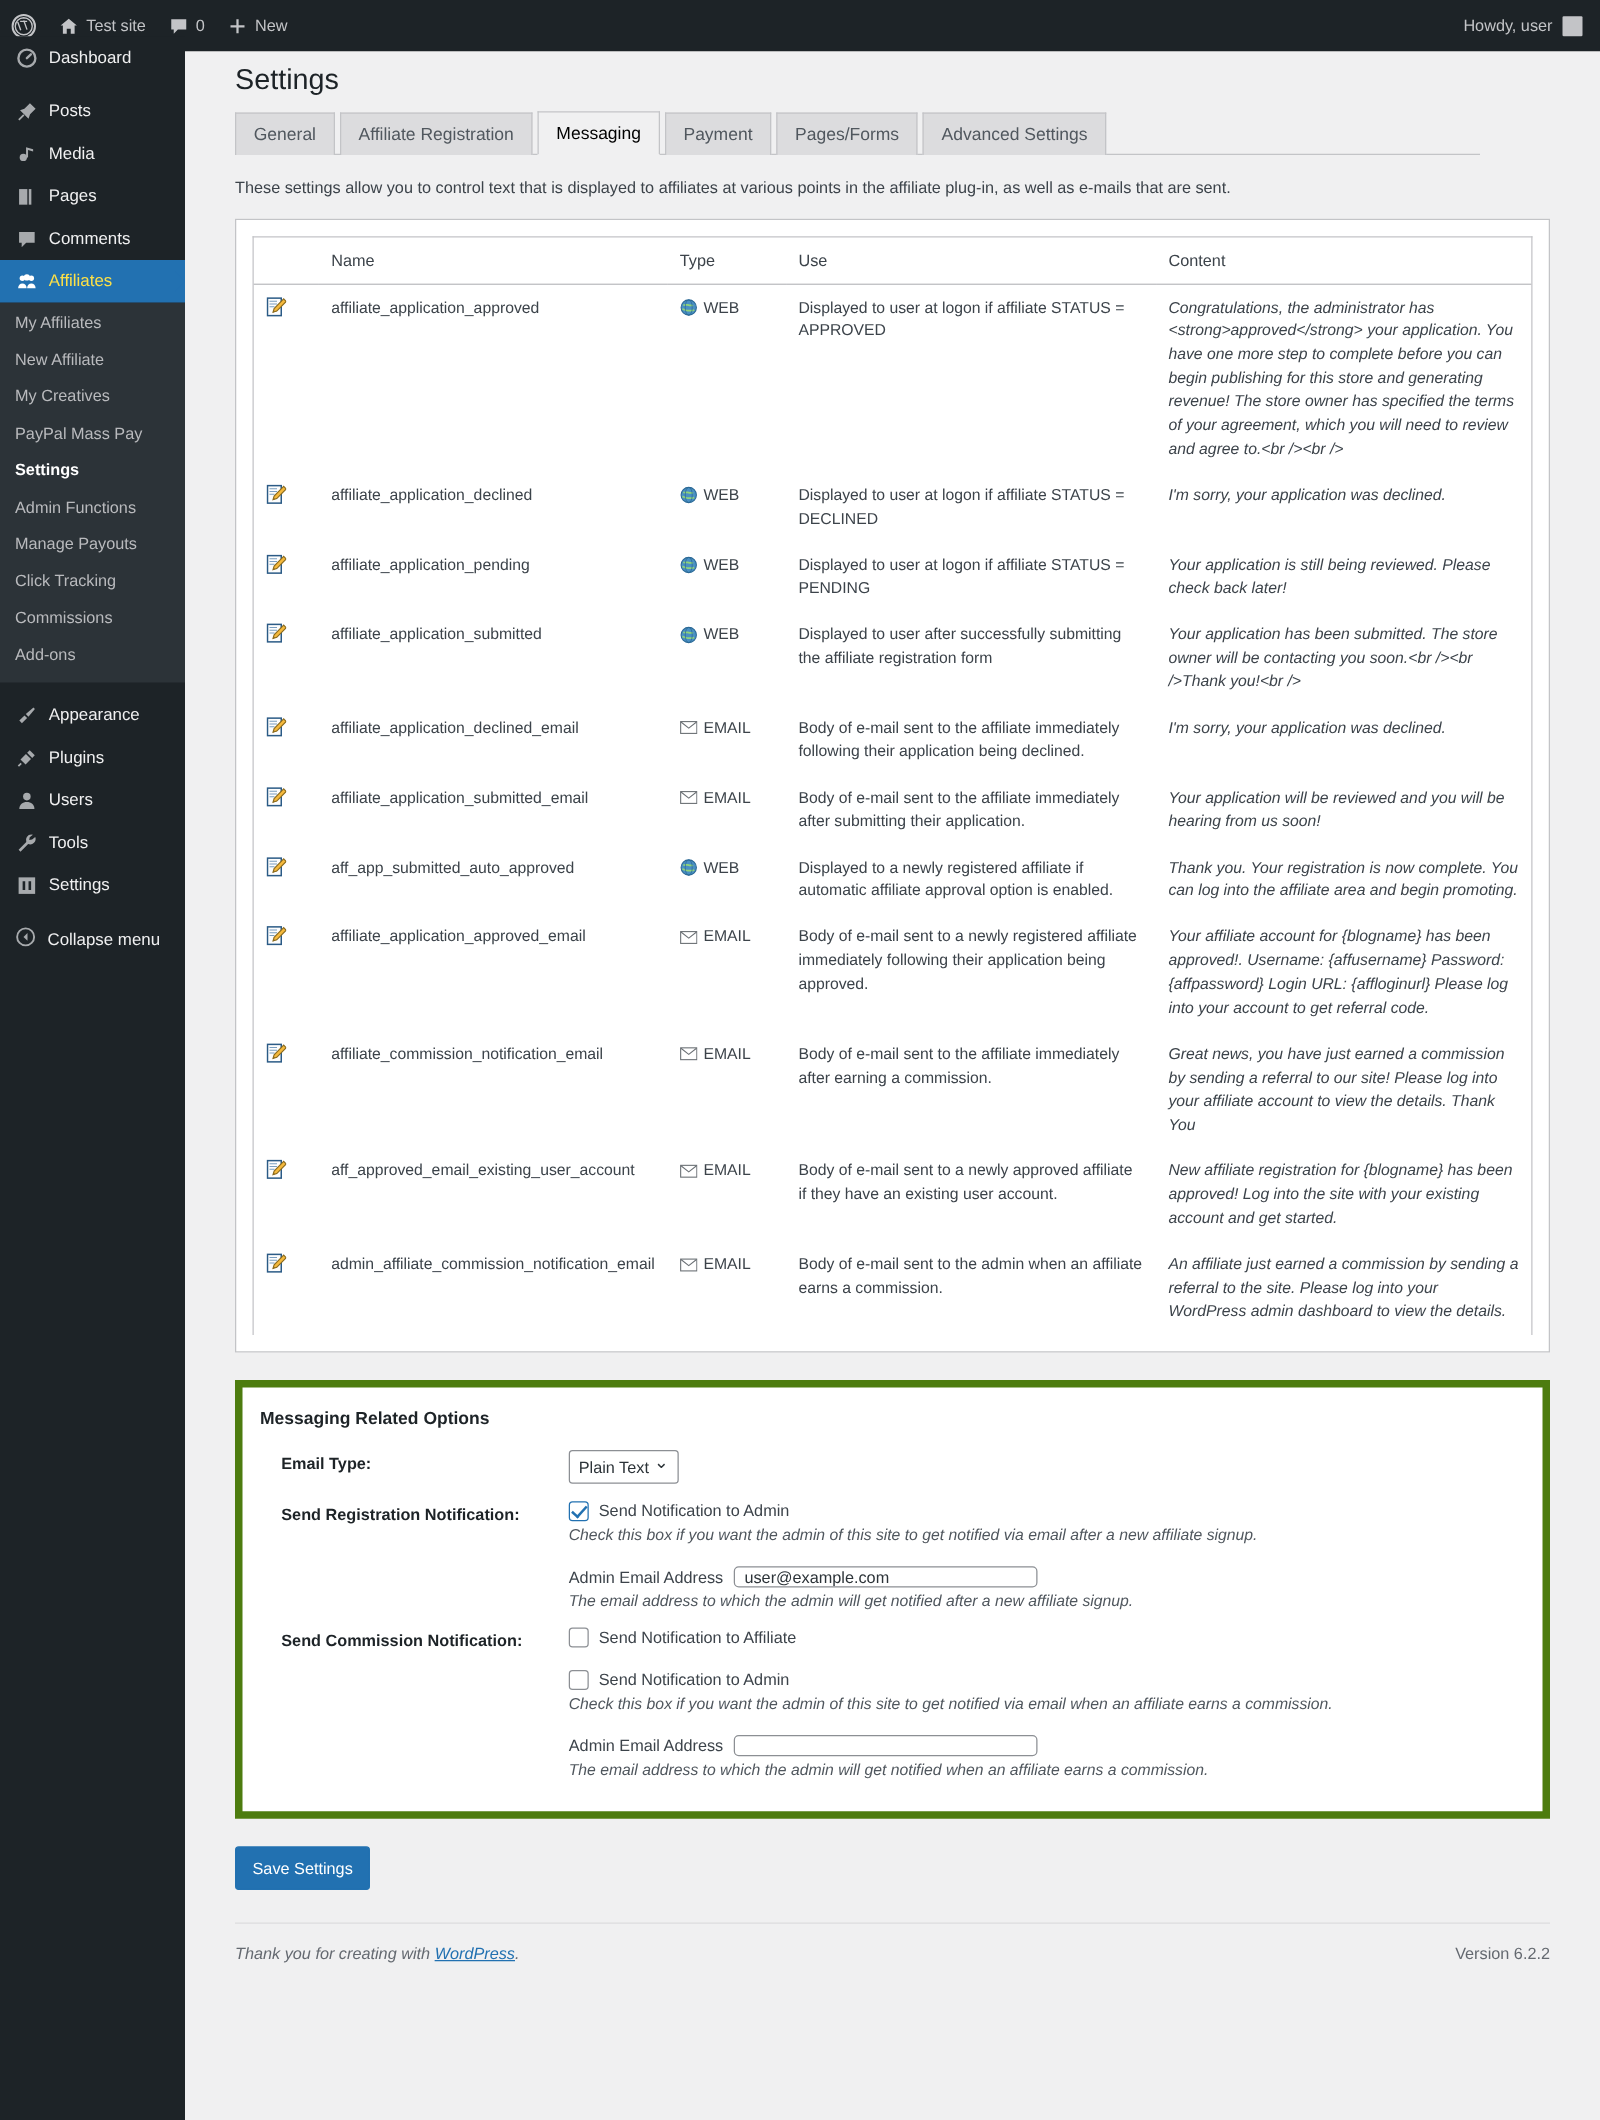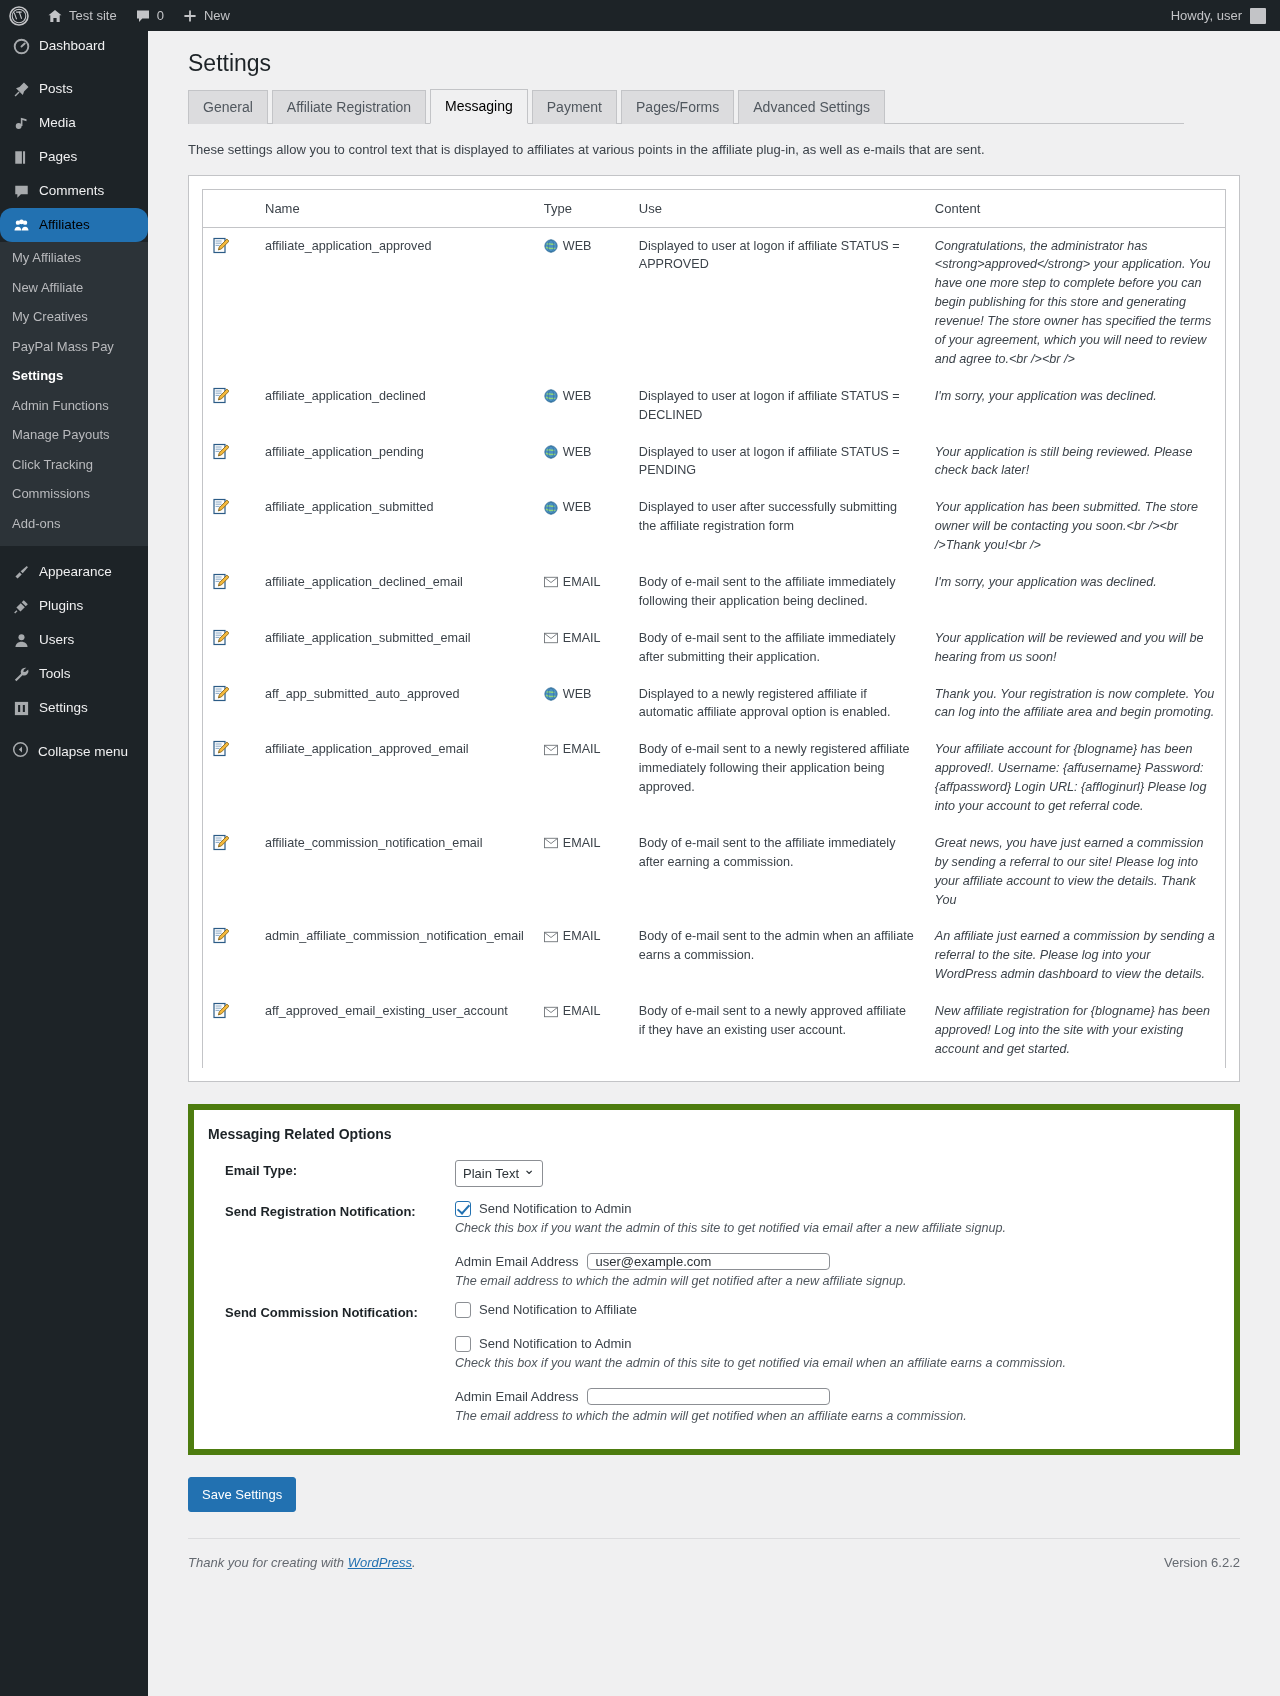--- a/index.html
+++ b/index.html
@@ -8,42 +8,42 @@
     width:1280px; height:1696px;
     background:#f0f0f1;
     font-family:"Liberation Sans", sans-serif;
     font-size:13px;
     color:#3c434a;
     overflow:hidden;
   }
 
   
   #adminbar {
-    position:absolute; top:0; left:0; width:1280px; height:31px;
+    position:absolute; top:0; left:0; width:1280px; height:41px;
     background:#1d2327; color:#c3c4c7;
     display:flex; align-items:center; font-size:13px;
   }
   .ab-item { display:flex; align-items:center; gap:6px; padding:0 9px; height:29px; color:#c3c4c7; }
   .ab-right { margin-left:auto; display:flex; align-items:center; gap:8px; padding-right:14px; }
   .ab-avatar { width:16px; height:16px; background:#c3c4c7; border-radius:1px; display:inline-block; }
   .wp-logo svg { display:block; }
   .ico16 { width:16px; height:16px; display:inline-block; }
 
   
   #sidebar {
     position:absolute; top:29px; left:0; width:148px; height:1667px;
     background:#1d2327;
   }
   .menu-item {
     display:flex; align-items:center; gap:9px;
     height:34px; padding:0 0 0 12px;
     color:#f0f0f1; font-size:13.5px; line-height:34px;
   }
   .menu-item .mi-icon { width:18px; height:18px; display:flex; align-items:center; justify-content:center; color:#a7aaad; }
-  .menu-item.current { background:#2271b1; color:#000000; position:relative;border-radius:12px; }
+  .menu-item.current { background:#2271b1; color:#fde047; position:relative; }
   .menu-item.current .mi-icon { color:#fff; }
   .menu-item.current::after {
     content:""; position:absolute; right:-8px; top:50%; margin-top:-8px;
     border:8px solid transparent; border-left-color:#2271b1;
   }
   .menu-gap { height:9px; }
   .submenu { background:#2c3338; padding:1px 0 8px 0; }
   .sub-item { display:block; padding:6px 0 6px 12px; font-size:13px; color:#b9babd; line-height:1.35; }
   .sub-item.active { color:#fff; font-weight:bold; }
   .collapse { display:flex; align-items:center; gap:9px; height:34px; padding-left:12px; color:#f0f0f1; font-size:13.5px; }
@@ -532,52 +532,52 @@
               <td class="c-use">Body of e-mail sent to the affiliate immediately after earning a commission.</td>
               <td class="c-content">Great news, you have just earned a commission by sending a referral to our site! Please log into your affiliate account to view the details. Thank You</td>
             </tr>
             <tr>
               <td class="c-edit"><svg width="16" height="17" viewBox="0 0 16 17">
                   <rect x="1" y="1.5" width="11" height="14" fill="#fdfdfd" stroke="#2b5b86" stroke-width="1.2"></rect>
                   <path d="M2.6 4h6M2.6 6.2h6M2.6 8.4h4" stroke="#7a9ec0" stroke-width=".9"></path>
                   <path d="M13.9 2.1 6.3 9.8l-.9 3 3-.9 7.6-7.7z" fill="#f5b93c" stroke="#8a6a1e" stroke-width=".9"></path>
                   <path d="M5.4 12.8 6.8 11.9" stroke="#8a6a1e" stroke-width=".8"></path>
                 </svg></td>
-              <td class="c-name">admin_affiliate_commission_notification_email</td>
+              <td class="c-name">aff_approved_email_existing_user_account</td>
               <td class="c-type">
                 <span class="type-cell">
                   <svg width="14" height="12" viewBox="0 0 16 12">
                     <rect x="0.6" y="0.6" width="14.8" height="10.8" fill="#fff" stroke="#6b7075" stroke-width="1"></rect>
                     <path d="M0.9 1 8 6.6 15.1 1" fill="none" stroke="#6b7075" stroke-width="1"></path>
                   </svg>
                   <span>EMAIL</span>
                 </span>
               </td>
-              <td class="c-use">Body of e-mail sent to the admin when an affiliate earns a commission.</td>
-              <td class="c-content">An affiliate just earned a commission by sending a referral to the site. Please log into your WordPress admin dashboard to view the details.</td>
-            </tr>
-            <tr>
-              <td class="c-edit"><svg width="16" height="17" viewBox="0 0 16 17">
-                  <rect x="1" y="1.5" width="11" height="14" fill="#fdfdfd" stroke="#2b5b86" stroke-width="1.2"></rect>
-                  <path d="M2.6 4h6M2.6 6.2h6M2.6 8.4h4" stroke="#7a9ec0" stroke-width=".9"></path>
-                  <path d="M13.9 2.1 6.3 9.8l-.9 3 3-.9 7.6-7.7z" fill="#f5b93c" stroke="#8a6a1e" stroke-width=".9"></path>
-                  <path d="M5.4 12.8 6.8 11.9" stroke="#8a6a1e" stroke-width=".8"></path>
-                </svg></td>
-              <td class="c-name">aff_approved_email_existing_user_account</td>
+              <td class="c-use">Body of e-mail sent to a newly approved affiliate if they have an existing user account.</td>
+              <td class="c-content">New affiliate registration for {blogname} has been approved! Log into the site with your existing account and get started.</td>
+            </tr>
+            <tr>
+              <td class="c-edit"><svg width="16" height="17" viewBox="0 0 16 17">
+                  <rect x="1" y="1.5" width="11" height="14" fill="#fdfdfd" stroke="#2b5b86" stroke-width="1.2"></rect>
+                  <path d="M2.6 4h6M2.6 6.2h6M2.6 8.4h4" stroke="#7a9ec0" stroke-width=".9"></path>
+                  <path d="M13.9 2.1 6.3 9.8l-.9 3 3-.9 7.6-7.7z" fill="#f5b93c" stroke="#8a6a1e" stroke-width=".9"></path>
+                  <path d="M5.4 12.8 6.8 11.9" stroke="#8a6a1e" stroke-width=".8"></path>
+                </svg></td>
+              <td class="c-name">admin_affiliate_commission_notification_email</td>
               <td class="c-type">
                 <span class="type-cell">
                   <svg width="14" height="12" viewBox="0 0 16 12">
                     <rect x="0.6" y="0.6" width="14.8" height="10.8" fill="#fff" stroke="#6b7075" stroke-width="1"></rect>
                     <path d="M0.9 1 8 6.6 15.1 1" fill="none" stroke="#6b7075" stroke-width="1"></path>
                   </svg>
                   <span>EMAIL</span>
                 </span>
               </td>
-              <td class="c-use">Body of e-mail sent to a newly approved affiliate if they have an existing user account.</td>
-              <td class="c-content">New affiliate registration for {blogname} has been approved! Log into the site with your existing account and get started.</td>
+              <td class="c-use">Body of e-mail sent to the admin when an affiliate earns a commission.</td>
+              <td class="c-content">An affiliate just earned a commission by sending a referral to the site. Please log into your WordPress admin dashboard to view the details.</td>
             </tr>
           </tbody>
       </table>
     </div>
   </div>
 
   
   <div class="options-box">
     <div class="options-title">Messaging Related Options</div>
 

